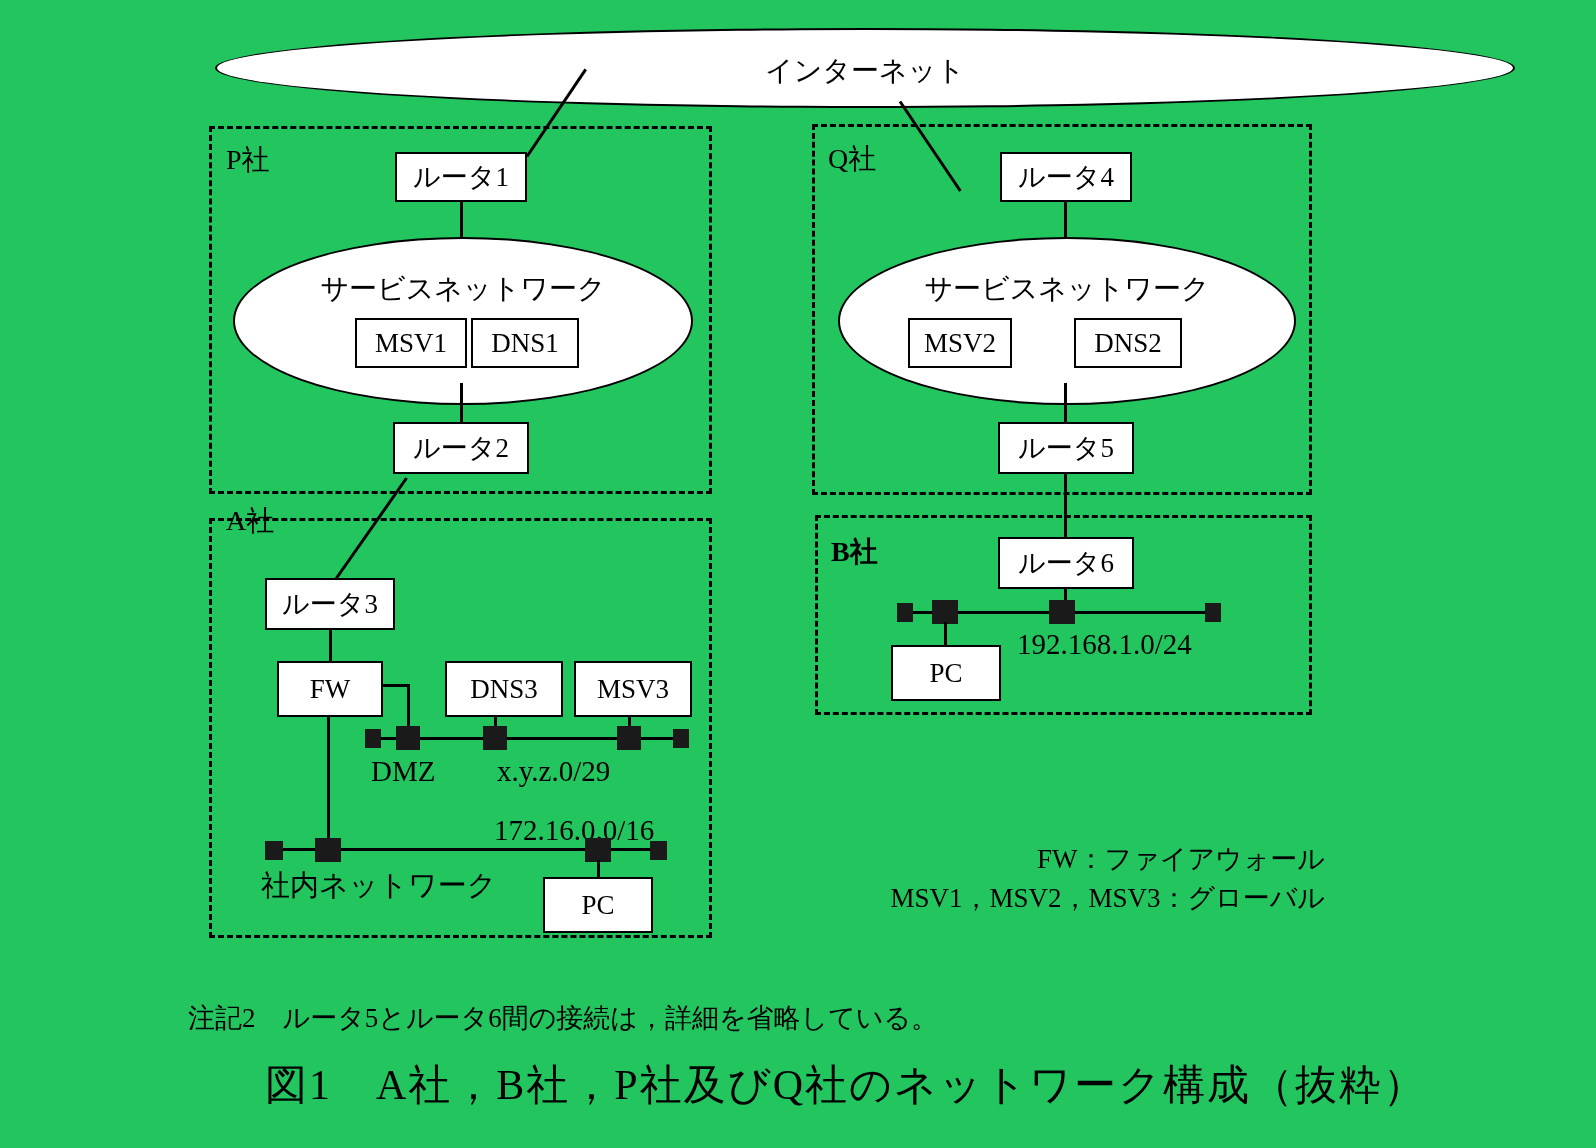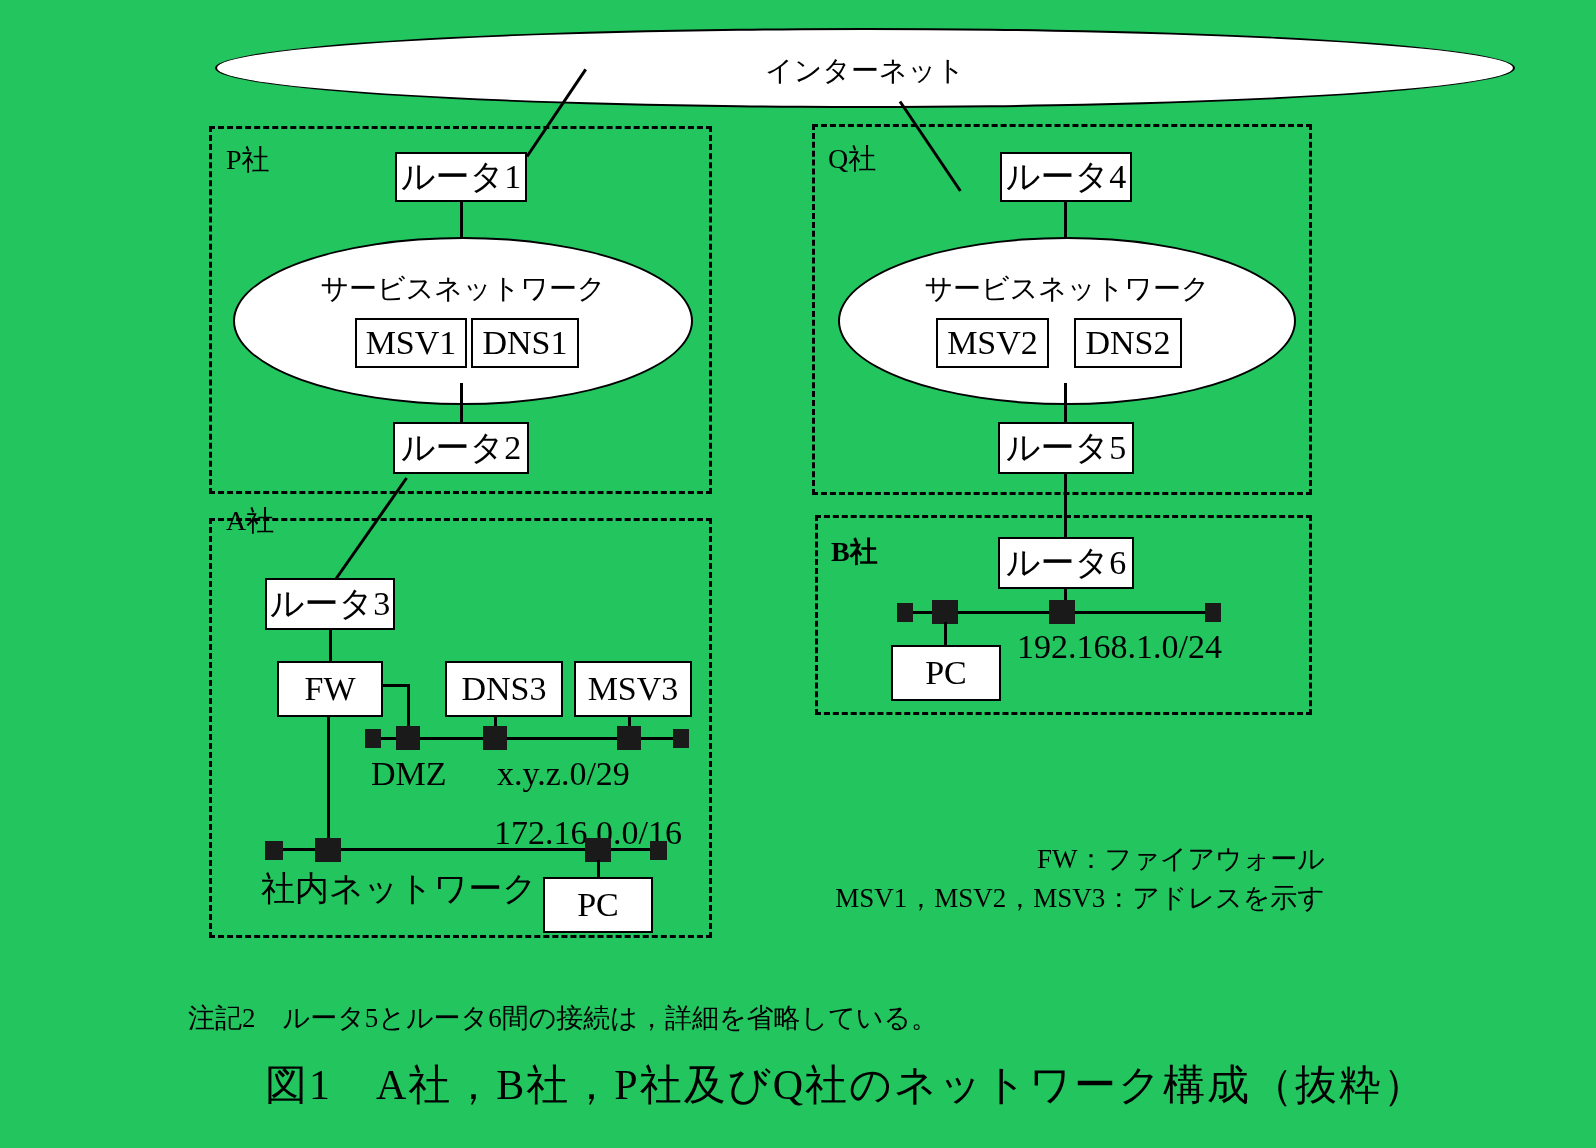--- a/index.html
+++ b/index.html
@@ -21,21 +21,21 @@
   .abs { position: absolute; }
 
   
   .node {
     border: 2px solid #000;
     background: #fff;
     display: flex;
     align-items: center;
     justify-content: center;
     text-align: center;
-    font-size: 34px;
+    font-size: 27px;
     line-height: 1;
     box-sizing: border-box;
   }
   .group {
     border: 3px dashed #000;
     box-sizing: border-box;
     background: transparent;
   }
   .group-label {
     font-size: 28px;
@@ -74,21 +74,21 @@
   .note {
     font-size: 27px;
     white-space: nowrap;
   }
   .figtitle {
     font-size: 42px;
     font-weight: normal;
     letter-spacing: 2px;
     white-space: nowrap;
   }
-  .netlabel { font-size: 34px; white-space: nowrap; }
+  .netlabel { font-size: 29px; white-space: nowrap; }
 </style>
 </head>
 <body>
 
 <div id="canvas">
 
   <div class="cloud abs" style="left:215px; top:28px; width:1300px; height:80px;"></div>
   <div class="abs cloud-label" style="left:215px; top:52px; width:1300px;">インターネット</div>
 
   <div class="seg" style="left:527px; top:155px; width:105px; transform: rotate(-56deg);"></div>
@@ -110,21 +110,21 @@
   <div class="node abs" style="left:393px; top:422px; width:136px; height:52px;">ルータ2</div>
 
   <div class="group abs" style="left:812px; top:124px; width:500px; height:371px;"></div>
   <div class="abs group-label" style="left:828px; top:140px;">Q社</div>
 
   <div class="node abs" style="left:1000px; top:152px; width:132px; height:50px;">ルータ4</div>
   <div class="line vline abs" style="left:1064px; top:202px; height:48px;"></div>
 
   <div class="cloud abs" style="left:838px; top:237px; width:458px; height:168px;"></div>
   <div class="abs cloud-label" style="left:838px; top:270px; width:458px;">サービスネットワーク</div>
-  <div class="node abs" style="left:936px; top:318px; width:113px; height:50px;">MSV2</div>
+  <div class="node abs" style="left:908px; top:318px; width:104px; height:50px;">MSV2</div>
   <div class="node abs" style="left:1074px; top:318px; width:108px; height:50px;">DNS2</div>
 
   <div class="line vline abs" style="left:1064px; top:383px; height:40px;"></div>
   <div class="node abs" style="left:998px; top:422px; width:136px; height:52px;">ルータ5</div>
 
   <div class="line vline abs" style="left:1064px; top:474px; height:64px;"></div>
 
   <div class="group abs" style="left:209px; top:518px; width:503px; height:420px;"></div>
   <div class="abs group-label" style="left:226px; top:502px;">A社</div>
 
@@ -174,20 +174,20 @@
   <div class="tap" style="left:897px; top:603px; width:16px; height:19px;"></div>
   <div class="tap" style="left:932px; top:600px; width:26px; height:24px;"></div>
   <div class="tap" style="left:1049px; top:600px; width:26px; height:24px;"></div>
   <div class="tap" style="left:1205px; top:603px; width:16px; height:19px;"></div>
   <div class="abs netlabel" style="left:1017px; top:628px;">192.168.1.0/24</div>
   <div class="line vline abs" style="left:944px; top:622px; height:24px;"></div>
   <div class="node abs" style="left:891px; top:645px; width:110px; height:56px;">PC</div>
 
   <div class="abs legend" style="left:745px; top:840px; width:580px;">
     <div>FW：ファイアウォール</div>
-    <div>MSV1，MSV2，MSV3：アドレスを示す</div>
+    <div>MSV1，MSV2，MSV3：グローバル</div>
   </div>
 
   <div class="abs note" style="left:188px; top:1000px;">注記2　ルータ5とルータ6間の接続は，詳細を省略している。</div>
 
   <div class="abs figtitle" style="left:265px; top:1057px;">図1　A社，B社，P社及びQ社のネットワーク構成（抜粋）</div>
 
 </div>
 
 </body></html>

